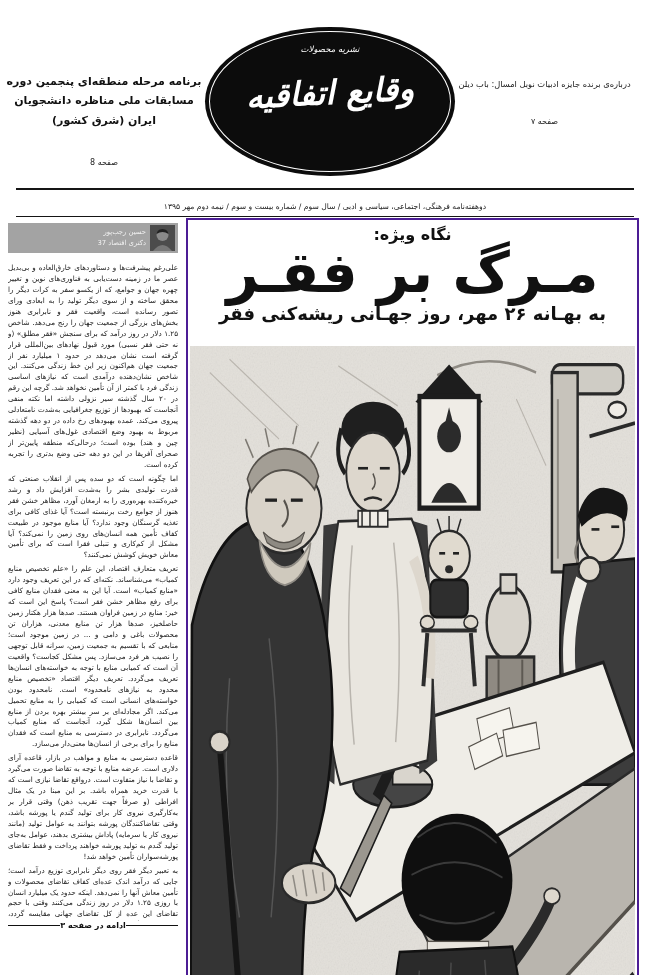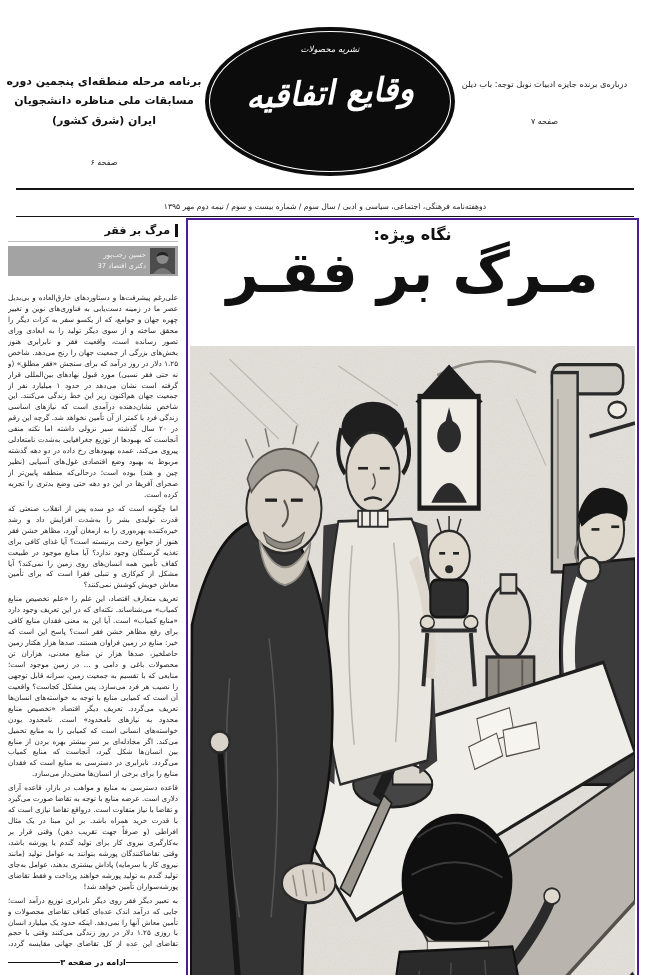--- a/index.html
+++ b/index.html
@@ -44,53 +44,54 @@
   
   .col{position:absolute;top:219px;left:8px;width:170px;height:740px;}
   .col-title-row{border-bottom:1px solid #bbb;padding-bottom:3px;}
   .col-title{display:inline-block;font-size:11px;font-weight:bold;
              border-right:3px solid #111;padding-right:5px;line-height:1.2;}
   .author-box{margin-top:4px;background:#a3a3a3;height:30px;display:flex;
               align-items:center;padding:2px 3px;box-sizing:border-box;gap:4px;}
   .author-photo{width:25px;height:26px;flex:0 0 auto;background:#4c4c4c;overflow:hidden;}
   .author-photo svg{width:100%;height:100%;display:block;}
   .author-meta{font-size:6.8px;color:#f2f2f2;line-height:1.55;text-align:right;}
-  .article{margin-top:17px;height:658px;overflow:hidden;font-size:7.2px;line-height:1.52;
+  .article{margin-top:10px;height:658px;overflow:hidden;font-size:7.2px;line-height:1.52;
            text-align:justify;color:#1a1a1a;}
   .article p{margin:0 0 3px;}
-  .continue-row{display:flex;align-items:center;margin-top:7px;}
+  .continue-row{display:flex;align-items:center;margin-top:0;}
   .continue-row .rule{flex:1;border-top:1px solid #111;height:0;}
   .continue-label{font-size:8px;font-weight:bold;white-space:nowrap;}
 </style>
 </head>
 <body>
 
 <div class="page">
 
   <div class="ear-right">
-    <div class="sub">درباره‌ی برنده جایزه ادبیات نوبل توجه: باب دیلن</div>
+    <div class="sub">درباره‌ی برنده جایزه ادبیات نوبل امسال: باب دیلن</div>
     <div class="page-ref">صفحه ۷</div>
   </div>
 
   <div class="ear-left">
     <div class="hl">برنامه‌ مرحله منطقه‌ای پنجمین دوره مسابقات ملی مناظره دانشجویان ایران (شرق کشور)</div>
-    <div class="page-ref">صفحه ۶</div>
+    <div class="page-ref">صفحه 8</div>
   </div>
 
   <div class="masthead">
     <div class="ring"></div>
     <div class="tagline">نشریه محصولات</div>
     <div class="title">وقایع اتفاقیه</div>
   </div>
 
   <div class="info-bar">دوهفته‌نامه فرهنگی، اجتماعی، سیاسی و ادبی / سال سوم / شماره بیست و سوم / نیمه دوم مهر ۱۳۹۵</div>
 
   <div class="feature">
     <div class="kicker">نگاه ویژه:</div>
     <div class="headline-main">مـرگ بر فقـر</div>
+    <div class="subhead">به بهـانه ۲۶ مهر، روز جهـانی ریشه‌کنی فقر</div>
 
     <div class="illus">
       <svg viewBox="0 0 450 608" preserveAspectRatio="none">
         <defs>
           <filter id="noise">
               <feTurbulence type="fractalNoise" baseFrequency="0.75" numOctaves="2"></feTurbulence>
               <feColorMatrix type="saturate" values="0"></feColorMatrix>
             </filter>
         </defs>
         <rect x="0" y="0" width="450" height="608" fill="#e3e0da"></rect>
@@ -224,23 +225,20 @@
           </g>
         <line x1="206" y1="520" x2="184" y2="608" stroke="#1a1a1a" stroke-width="7"></line>
         <line x1="236" y1="546" x2="222" y2="608" stroke="#1a1a1a" stroke-width="6"></line>
         <line x1="336" y1="566" x2="450" y2="474" stroke="#242424" stroke-width="8"></line>
         <line x1="356" y1="602" x2="450" y2="528" stroke="#242424" stroke-width="6"></line>
       </svg>
     </div>
   </div>
 
   <div class="col">
-    <div class="col-title-row">
-      <span class="col-title">مرگ بر فقر</span>
-    </div>
     <div class="author-box">
       <div class="author-photo">
         <svg viewBox="0 0 25 26">
           <rect width="25" height="26" fill="#4c4c4c"></rect>
           <circle cx="12.5" cy="10" r="6" fill="#8a8a8a"></circle>
           <path d="M12.5,4 a6,6 0 0 1 6,5 q-6,-4 -12,0 a6,6 0 0 1 6,-5" fill="#222"></path>
           <path d="M3,26 q9.5,-12 19,0 z" fill="#777"></path>
         </svg>
       </div>
       <div class="author-meta">

